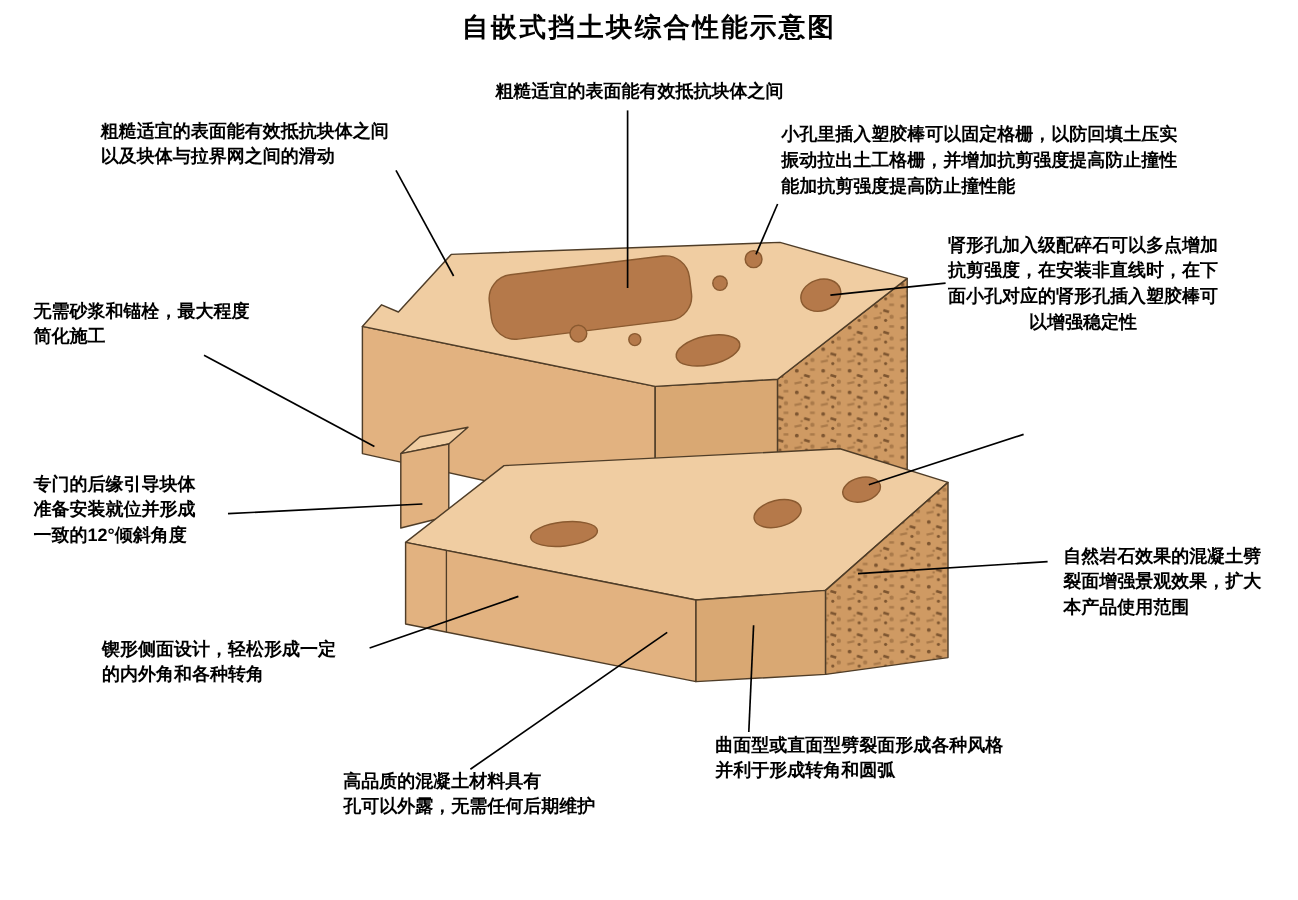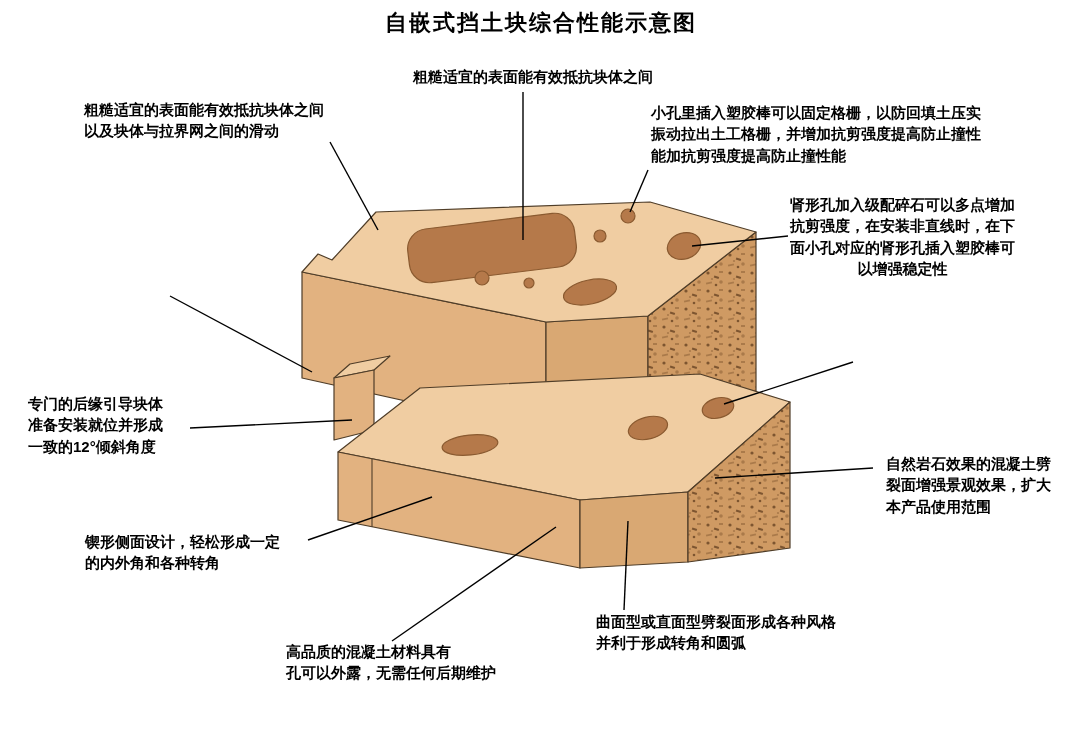--- a/index.html
+++ b/index.html
@@ -98,20 +98,22 @@
   <div class="callout" style="left:413px;top:66px;">粗糙适宜的表面能有效抵抗块体之间</div>
   <div class="callout" style="left:84px;top:99px;">粗糙适宜的表面能有效抵抗块体之间
 以及块体与拉界网之间的滑动</div>
   <div class="callout" style="left:651px;top:102px;">小孔里插入塑胶棒可以固定格栅，以防回填土压实
 振动拉出土工格栅，并增加抗剪强度提高防止撞性
 能加抗剪强度提高防止撞性能</div>
   <div class="callout" style="left:790px;top:194px;text-align:center;">肾形孔加入级配碎石可以多点增加
 抗剪强度，在安装非直线时，在下
 面小孔对应的肾形孔插入塑胶棒可
 以增强稳定性</div>
+  <div class="callout" style="left:28px;top:249px;">无需砂浆和锚栓，最大程度
+简化施工</div>
   <div class="callout" style="left:28px;top:393px;">专门的后缘引导块体
 准备安装就位并形成
 一致的12°倾斜角度</div>
   <div class="callout" style="left:874px;top:453px;margin-left:12px;">自然岩石效果的混凝土劈
 裂面增强景观效果，扩大
 本产品使用范围</div>
   <div class="callout" style="left:85px;top:531px;">锲形侧面设计，轻松形成一定
 的内外角和各种转角</div>
   <div class="callout" style="left:286px;top:641px;">高品质的混凝土材料具有
 孔可以外露，无需任何后期维护</div>

